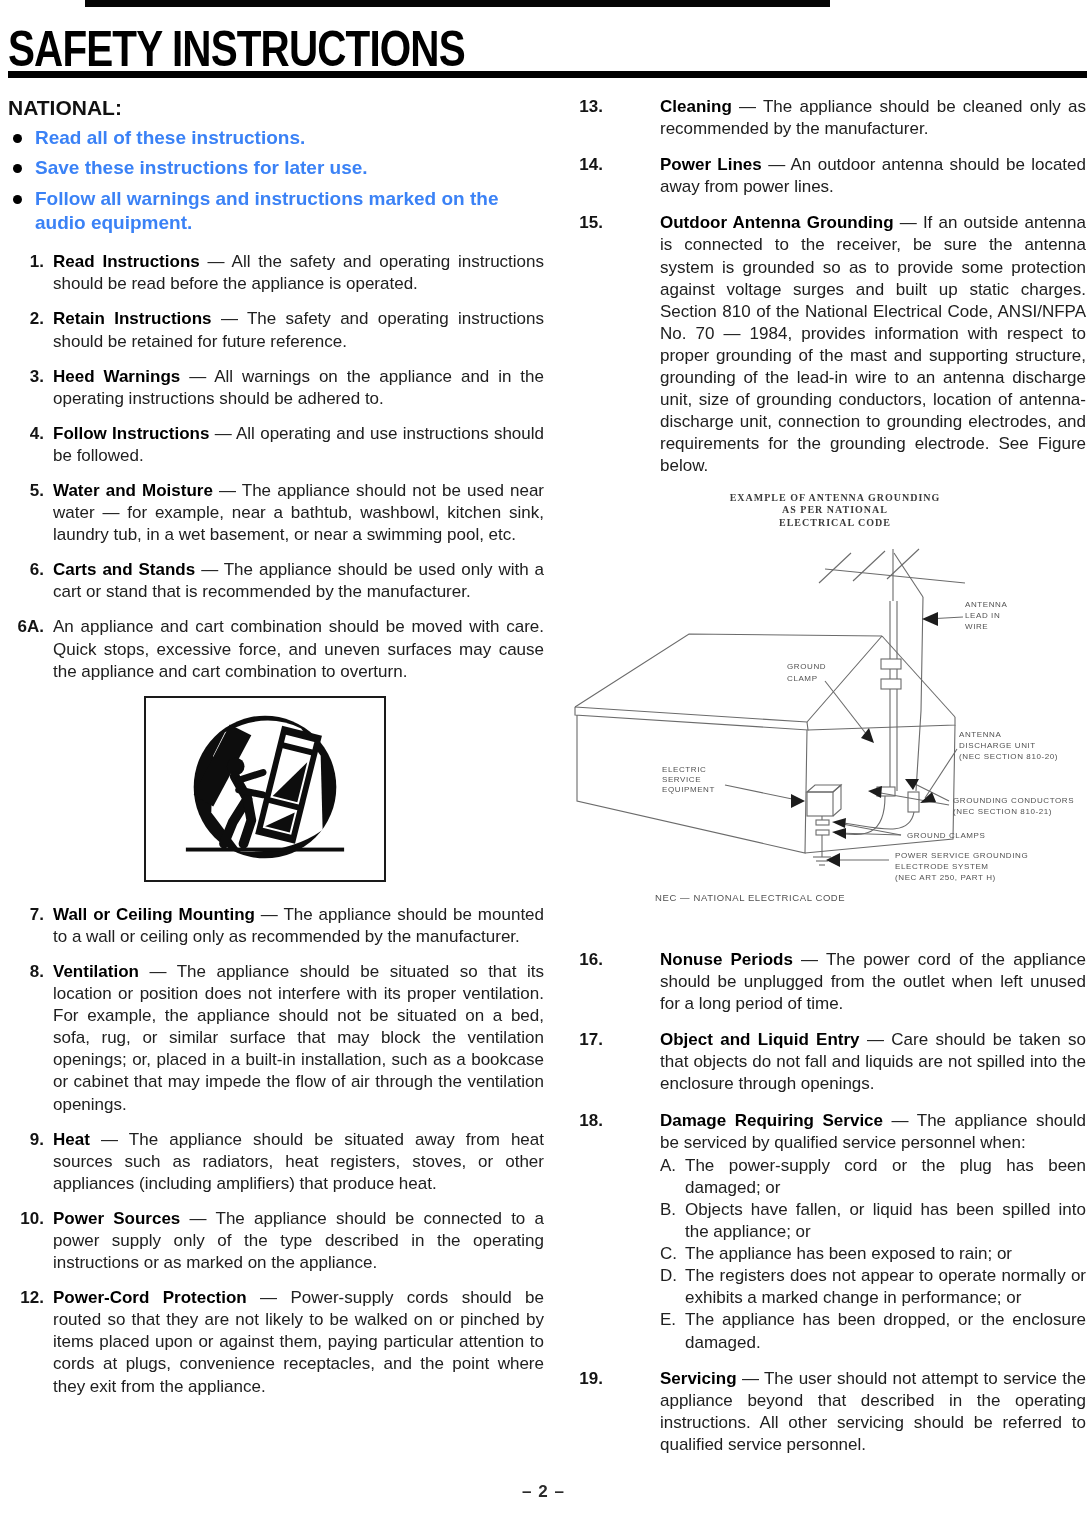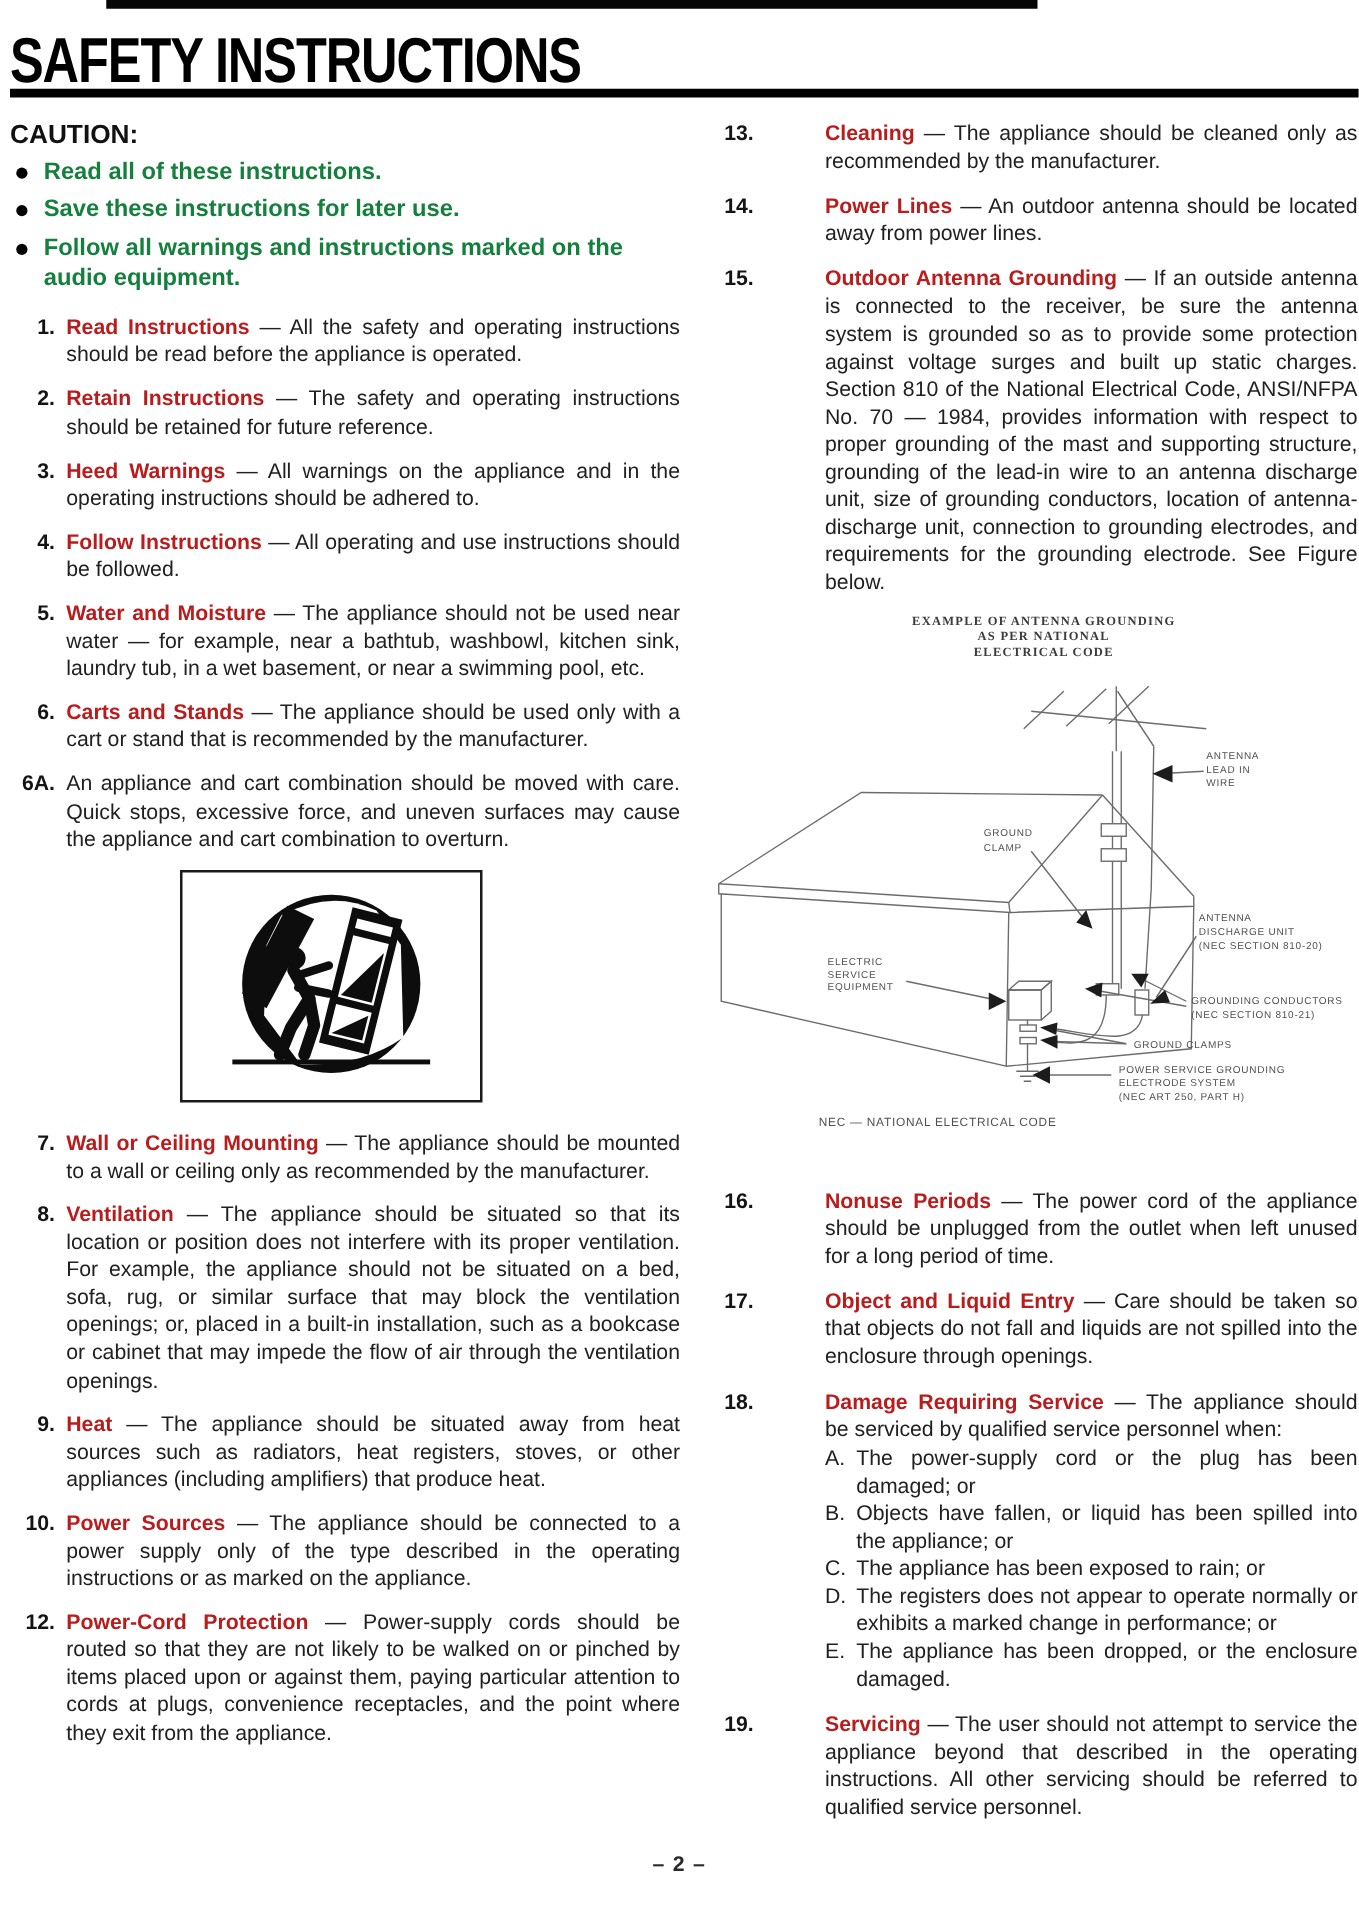--- a/index.html
+++ b/index.html
@@ -12,28 +12,28 @@
   .page-title{
     position:absolute;top:18px;left:8px;margin:0;
     font-size:47px;font-weight:bold;color:#000;letter-spacing:-1px;
     transform:scaleX(0.86) scaleY(1.08);transform-origin:left top;white-space:nowrap;
   }
   .title-rule{position:absolute;top:71px;left:8px;right:0;height:7px;background:#000;}
   .col{position:absolute;top:96px;}
   .col-left{left:8px;width:536px;}
   .col-right{left:567px;width:519px;}
   .caution-head{font-size:21px;font-weight:bold;margin:0 0 6px 0;color:#111;}
-  .bullets{list-style:none;margin:2px 0 16px 0;padding:0;font-size:19px;font-weight:bold;line-height:1.28;color:#15803d;}
+  .bullets{list-style:none;margin:2px 0 16px 0;padding:0;font-size:19px;font-weight:bold;line-height:1.28;color:#3b82f6;}
   .bullets li{display:flex;margin-bottom:6px;}
   .dot{width:9px;height:9px;border-radius:50%;background:#000;margin:8px 13px 0 5px;flex-shrink:0;}
   .item{display:flex;margin-bottom:13px;font-size:17px;line-height:1.3;color:#202020;}
   .col-right .item{margin-bottom:14px;gap:48px;}
   .item .num{width:36px;text-align:right;font-weight:bold;flex-shrink:0;padding-right:9px;color:#141414;}
   .item .txt{flex:1;text-align:justify;}
-  .item .txt b{color:#b91c1c;}
+  .item .txt b{color:#000000;}
   .subitems{margin-top:1px;}
   .subitem{display:flex;text-align:left;}
   .subitem .letter{width:25px;flex-shrink:0;}
   .subitem .stext{flex:1;text-align:justify;}
   .cart-box{
     width:238px;height:182px;border:2px solid #1a1a1a;margin:8px 0 22px 136px;
     display:flex;align-items:center;justify-content:center;background:#fff;
   }
   .fig-caption{
     margin:4px 0 10px 118px;width:300px;text-align:center;
@@ -50,21 +50,21 @@
   }
 </style>
 </head>
 <body>
 
 <div class="scan-bar"></div>
 <h1 class="page-title">SAFETY INSTRUCTIONS</h1>
 <div class="title-rule"></div>
 
 <div class="col col-left">
-  <div class="caution-head">CAUTION:</div>
+  <div class="caution-head">NATIONAL:</div>
   <ul class="bullets">
     <li>
         <span class="dot"></span>
         <span>Read all of these instructions.</span>
       </li>
     <li>
         <span class="dot"></span>
         <span>Save these instructions for later use.</span>
       </li>
     <li>

